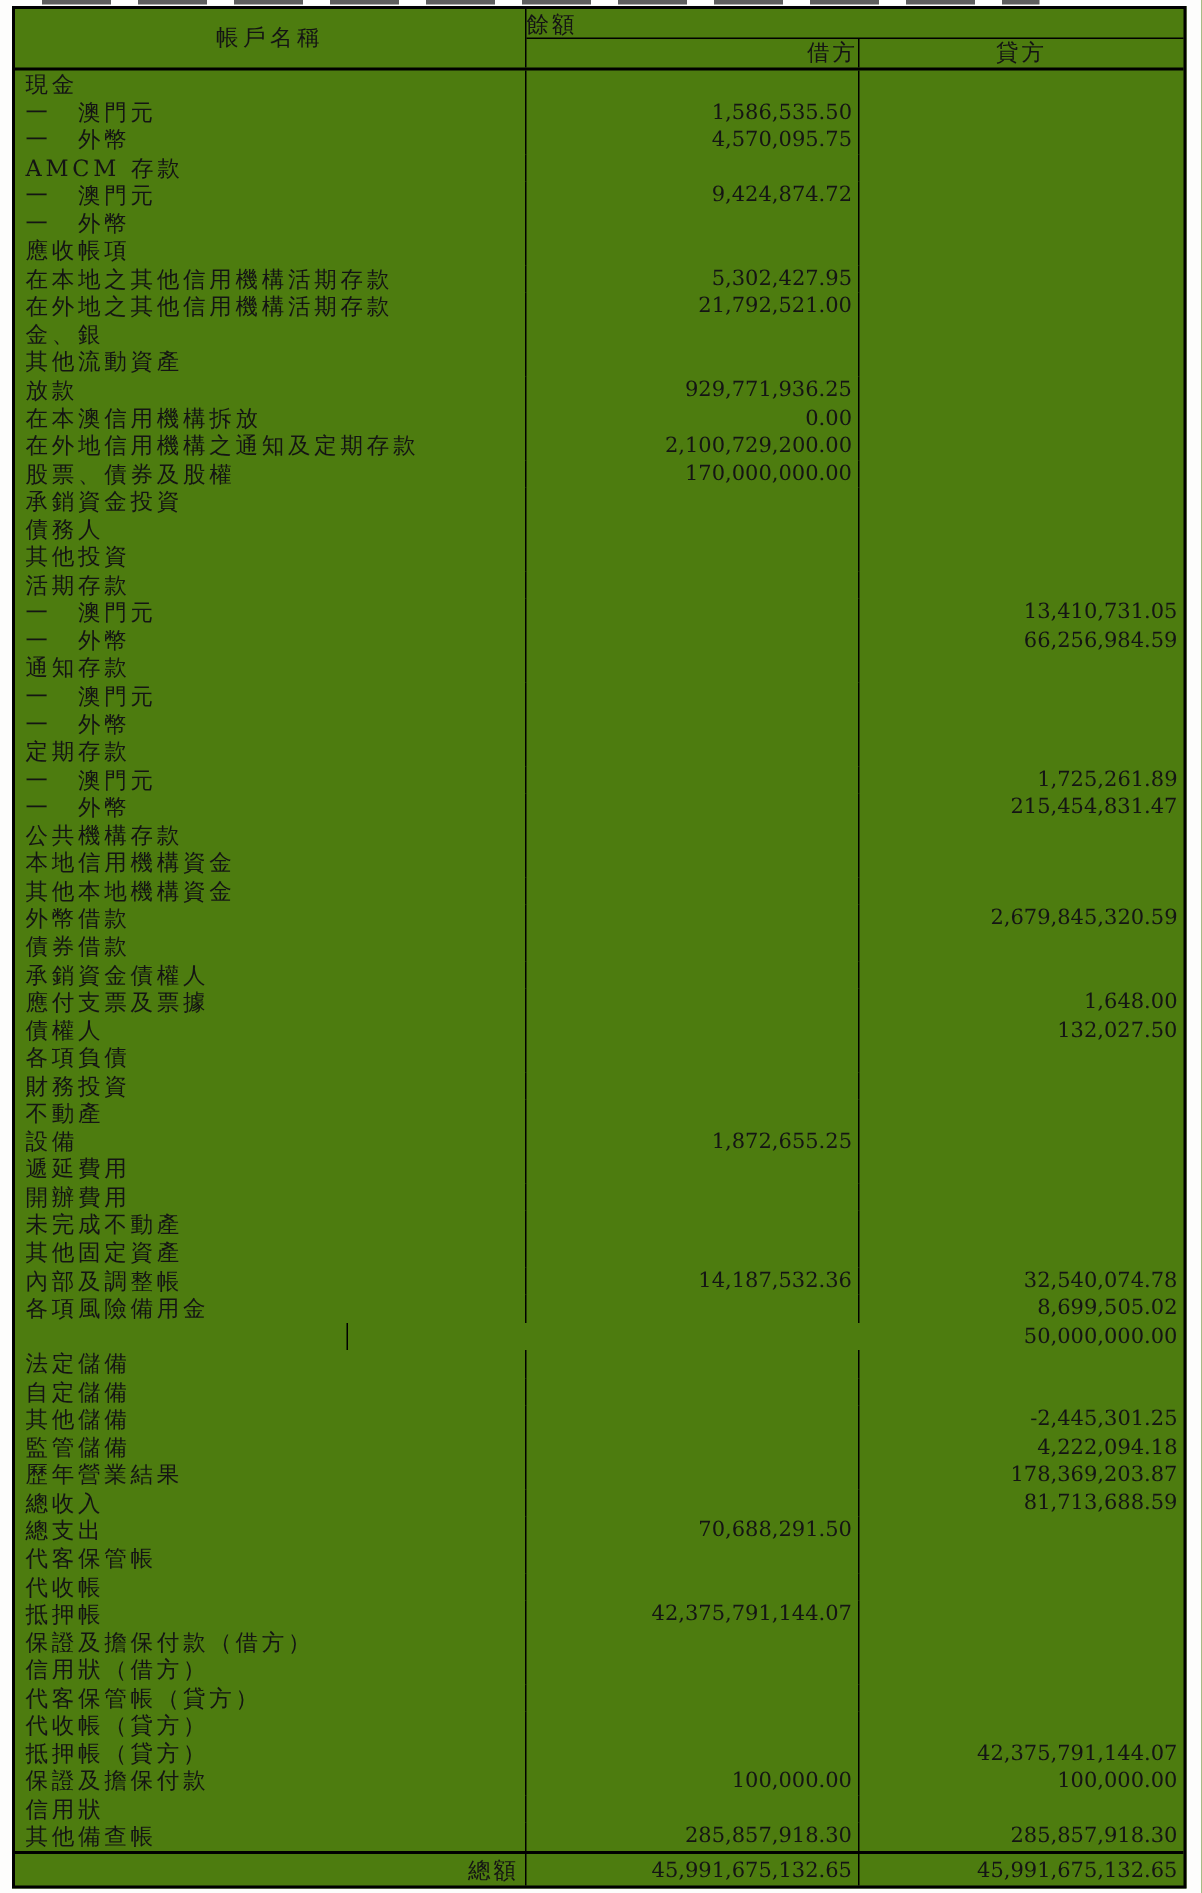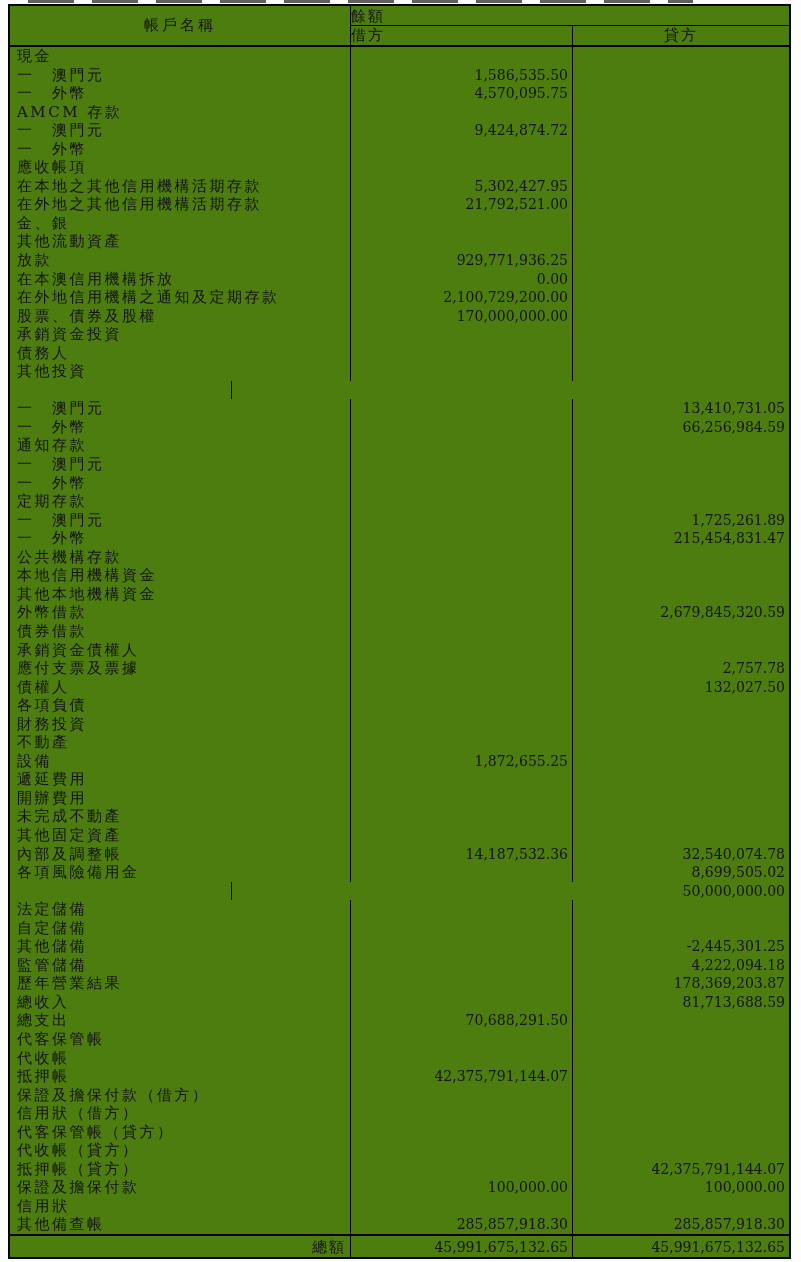--- a/index.html
+++ b/index.html
@@ -31,21 +31,21 @@
   }
   .th-right { flex:1; display:flex; flex-direction:column; }
   .th-balance {
     height:20px; line-height:20px; text-align:left;
     font-size:15px; letter-spacing:2px;
     border-bottom:1.5px solid #000;
   }
   .th-dc { display:flex; height:19px; line-height:19px; }
   .th-debit {
     width:222px; border-right:1.5px solid #000;
-    text-align:left; font-size:15px; letter-spacing:2px;
+    text-align:right; font-size:15px; letter-spacing:2px;
   }
   .th-credit { flex:1; text-align:center; font-size:15px; letter-spacing:2px; }
   
   .tbody { display:flex; flex-direction:column; }
   .row { display:flex; height:18.55px; line-height:18.55px; }
   .cell { overflow:hidden; white-space:nowrap; }
   .cell.name {
     width:341px; border-right:1.5px solid #000;
     padding-left:7px; font-size:15px; letter-spacing:2.5px;
   }
@@ -168,20 +168,21 @@
         <div class="cell name">債務人</div>
         <div class="cell num debit"></div>
         <div class="cell num credit"></div>
       </div>
       <div class="row">
         <div class="cell name">其他投資</div>
         <div class="cell num debit"></div>
         <div class="cell num credit"></div>
       </div>
       <div class="row">
+        <div class="cell name">活期存款</div>
         <div class="cell num debit"></div>
         <div class="cell num credit"></div>
       </div>
       <div class="row indent">
         <div class="cell name">一　澳門元</div>
         <div class="cell num debit"></div>
         <div class="cell num credit">13,410,731.05</div>
       </div>
       <div class="row indent">
         <div class="cell name">一　外幣</div>
@@ -244,21 +245,21 @@
         <div class="cell num credit"></div>
       </div>
       <div class="row">
         <div class="cell name">承銷資金債權人</div>
         <div class="cell num debit"></div>
         <div class="cell num credit"></div>
       </div>
       <div class="row">
         <div class="cell name">應付支票及票據</div>
         <div class="cell num debit"></div>
-        <div class="cell num credit">2,757.78</div>
+        <div class="cell num credit">1,648.00</div>
       </div>
       <div class="row">
         <div class="cell name">債權人</div>
         <div class="cell num debit"></div>
         <div class="cell num credit">132,027.50</div>
       </div>
       <div class="row">
         <div class="cell name">各項負債</div>
         <div class="cell num debit"></div>
         <div class="cell num credit"></div>

